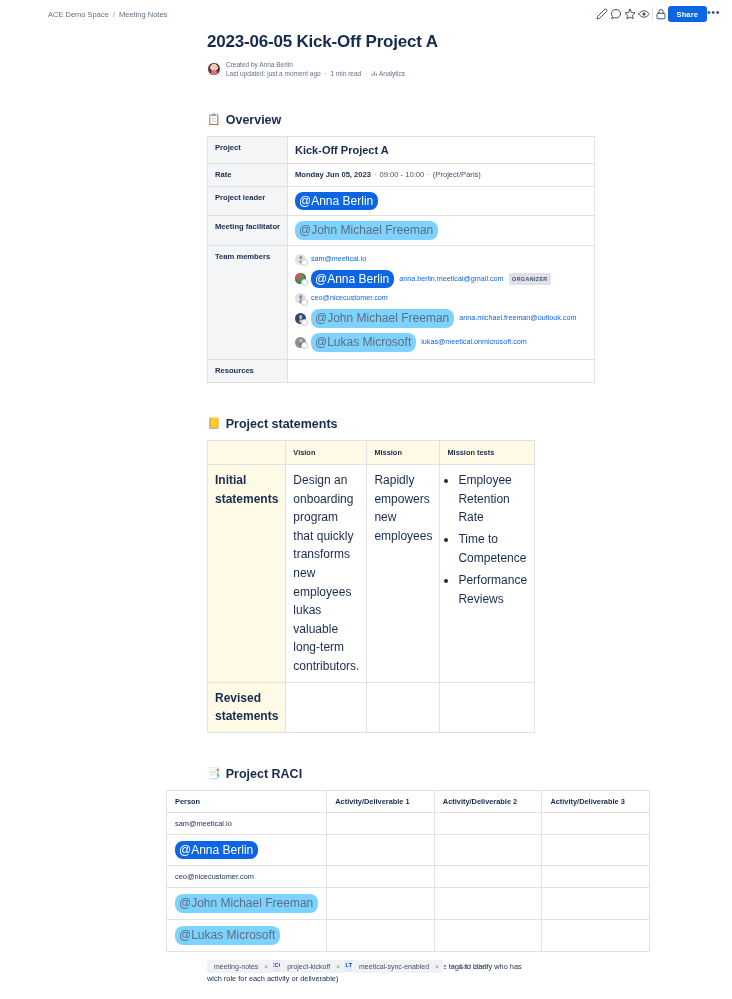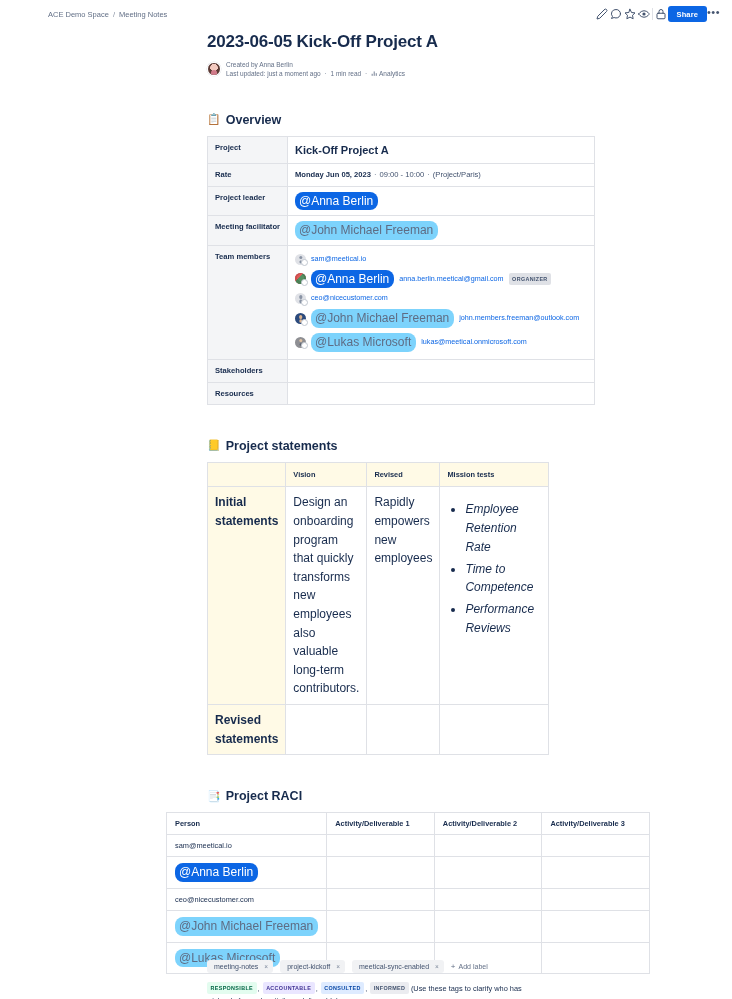--- a/index.html
+++ b/index.html
@@ -124,21 +124,21 @@
   .pill-organizer {
     background:#dfe1e6; color:#42526e; font-size:5.4px; font-weight:700;
     letter-spacing:.35px; padding:1.5px 3.5px; border-radius:2px; text-transform:uppercase;
   }
 
   
   .tbl-statements { width:293px; }
   .tbl-statements td, .tbl-statements th { padding:6px 7px; font-size:12px; line-height:1.55; }
   .tbl-statements th { background:#fffae6; font-weight:700; font-size:7.4px; color:#172b4d;}
   .tbl-statements td.row-lbl { background:#fffae6; font-weight:700; width:78px; }
-  .tbl-statements ul { margin:7px; padding-left:11px;font-style:italic; }
+  .tbl-statements ul { margin:0; padding-left:11px; }
   .tbl-statements li { margin-bottom:3.5px; line-height:1.55; }
 
   
   .raci-wrap { margin-left:-41px; width:402px; }
   .tbl-raci { width:484px; }
   .tbl-raci th { padding:6px 8px; font-size:7.4px; font-weight:700; background:#ffffff; }
   .tbl-raci td { padding:6px 8px; font-size:7.4px; height:19px; }
   .tbl-raci .col-person { width:100px; }
 
   .tag-note { margin-top:8px; font-size:7.4px; line-height:1.7; color:#172b4d; max-width:330px;}
@@ -273,58 +273,54 @@
             <span class="email link">anna.berlin.meetical@gmail.com</span>
             <span class="pill-organizer">ORGANIZER</span>
           </div>
           <div class="member-row">
             <span class="av generic"></span>
             <span class="email link">ceo@nicecustomer.com</span>
           </div>
           <div class="member-row">
             <span class="av p-john"></span>
             <span class="mention grey">@John Michael Freeman</span>
-            <span class="email link">john.members.freeman@outlook.com</span>
+            <span class="email link">anna.michael.freeman@outlook.com</span>
           </div>
           <div class="member-row">
             <span class="av p-lukas"></span>
             <span class="mention grey">@Lukas Microsoft</span>
             <span class="email link">lukas@meetical.onmicrosoft.com</span>
           </div>
         </td>
       </tr>
       <tr>
-        <td class="lbl">Stakeholders</td>
-        <td></td>
-      </tr>
-      <tr>
         <td class="lbl">Resources</td>
         <td></td>
       </tr>
     </tbody>
       </table>
   </div>
 
   <div class="sec-wrap">
     <h2 class="sec">
       <span class="sec-ico">📒</span>
       <span>Project statements</span>
     </h2>
 
     <table class="tbl-statements">
       <tbody>
           <tr>
         <th></th>
         <th>Vision</th>
-        <th>Revised</th>
+        <th>Mission</th>
         <th>Mission tests</th>
       </tr>
       <tr>
         <td class="row-lbl">Initial statements</td>
-        <td>Design an onboarding program that quickly transforms new employees also valuable long-term contributors.</td>
+        <td>Design an onboarding program that quickly transforms new employees lukas valuable long-term contributors.</td>
         <td>Rapidly empowers new employees</td>
         <td>
           <ul>
             <li>Employee Retention Rate</li>
             <li>Time to Competence</li>
             <li>Performance Reviews</li>
           </ul>
         </td>
       </tr>
       <tr>

